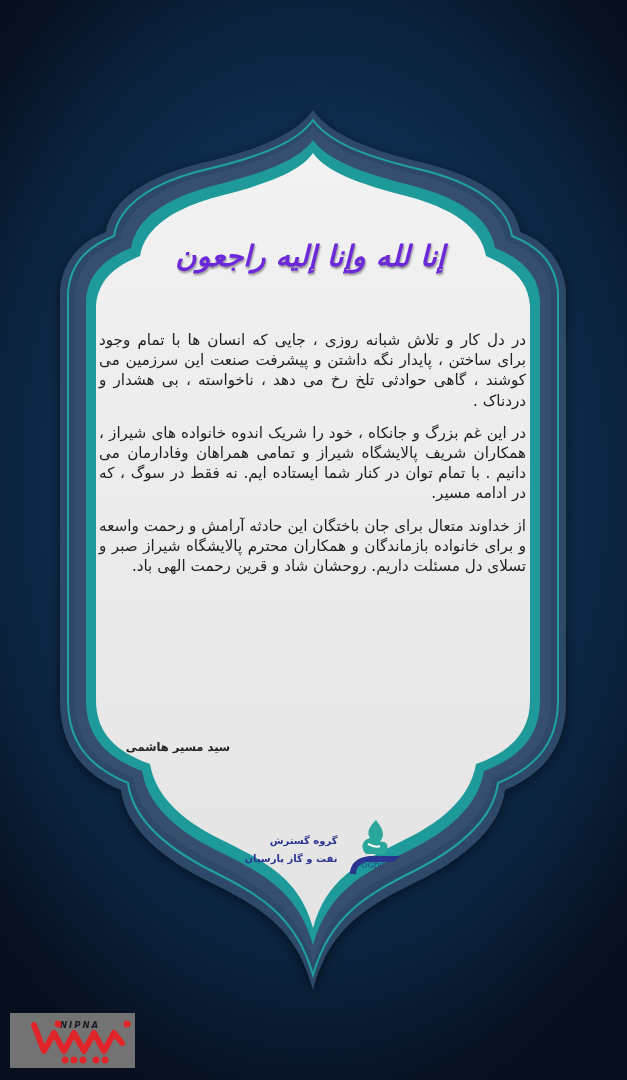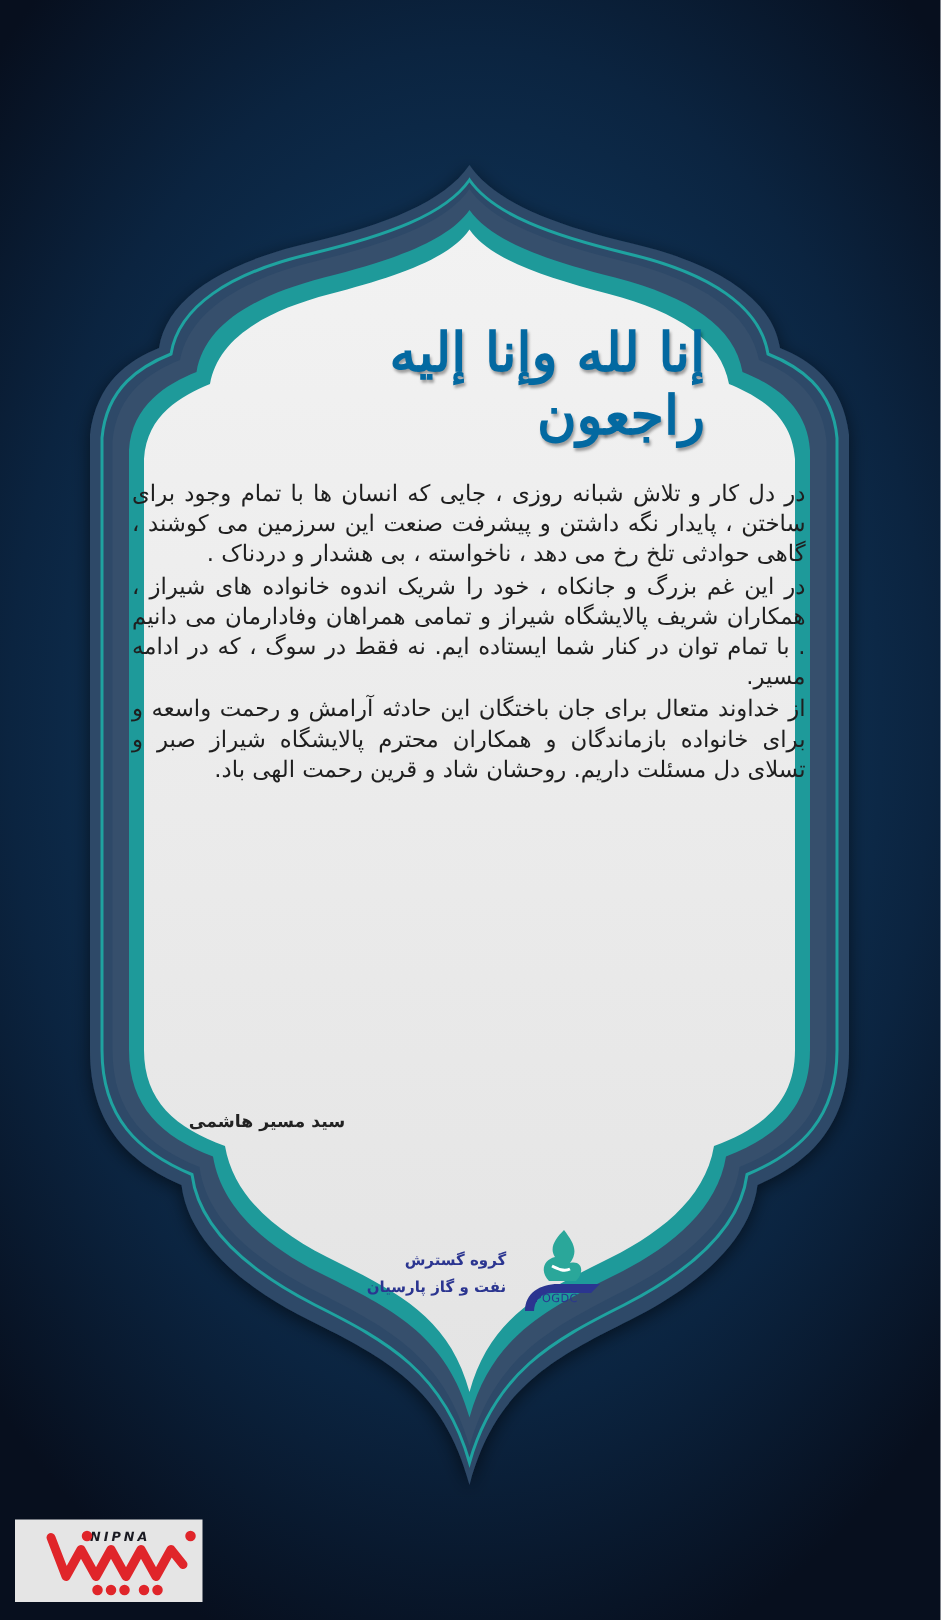--- a/index.html
+++ b/index.html
@@ -9,52 +9,53 @@
     font-family: "DejaVu Sans", sans-serif;
   }
   .frame-svg { position: absolute; left: 0; top: 0; width: 627px; height: 1080px; }
   .content {
     position: absolute; left: 0; top: 0; width: 627px; height: 1080px;
   }
   .calligraphy {
     position: absolute; left: 150px; top: 218px; width: 320px; height: 76px;
     display: flex; align-items: center; justify-content: center;
     direction: rtl;
-    font-family: "DejaVu Serif", serif; font-size: 36px; font-weight: bold;
-    color: #0369a1; letter-spacing: -1px;
+    font-family: "DejaVu Serif", serif; font-size: 29px; font-weight: bold;
+    color: #6d28d9; letter-spacing: -1px;
     text-shadow: 1px 2px 2px rgba(0,0,0,0.35);
+    font-style: italic;
   }
   .body-text {
     position: absolute; left: 87px; top: 318px; width: 451px;
     direction: rtl; text-align: justify; text-align-last: right;
     font-family: "DejaVu Sans", sans-serif; font-size: 15.2px; line-height: 20.2px;
     color: #1f1f1f;
   }
-  .body-text p { margin: 1px; }
+  .body-text p { margin: 12px; }
   .signature {
     position: absolute; left: 118px; top: 740px; width: 120px;
     direction: rtl; text-align: center;
     font-size: 11.5px; font-weight: bold; color: #222;
   }
   .logo {
     position: absolute; left: 232px; top: 815px; width: 180px; height: 70px;
     display: flex; flex-direction: row; align-items: center; justify-content: center; gap: 8px;
   }
   .logo-text {
     direction: rtl; text-align: right; color: #2b3590;
     font-size: 10px; font-weight: bold; line-height: 18px;
   }
   .logo-mark { width: 54px; height: 64px; position: relative; }
   .logo-mark .pogdc {
     position: absolute; left: 11px; top: 43px; font-size: 7.5px; font-weight: normal; color: #2b3590;
     letter-spacing: 0.3px;
   }
   .watermark {
     position: absolute; left: 10px; top: 1013px; width: 125px; height: 55px;
-    background: #e5e5e5;
+    background: #737373;
   }
   .watermark .wm-label {
     position: absolute; left: 50px; top: 7px; font-size: 8.5px; font-weight: bold; font-style: italic;
     letter-spacing: 2px; color: #1a1a22;
   }
 </style>
 </head>
 <body>
 
 <svg class="frame-svg" viewBox="0 0 627 1080" xmlns="http://www.w3.org/2000/svg">

